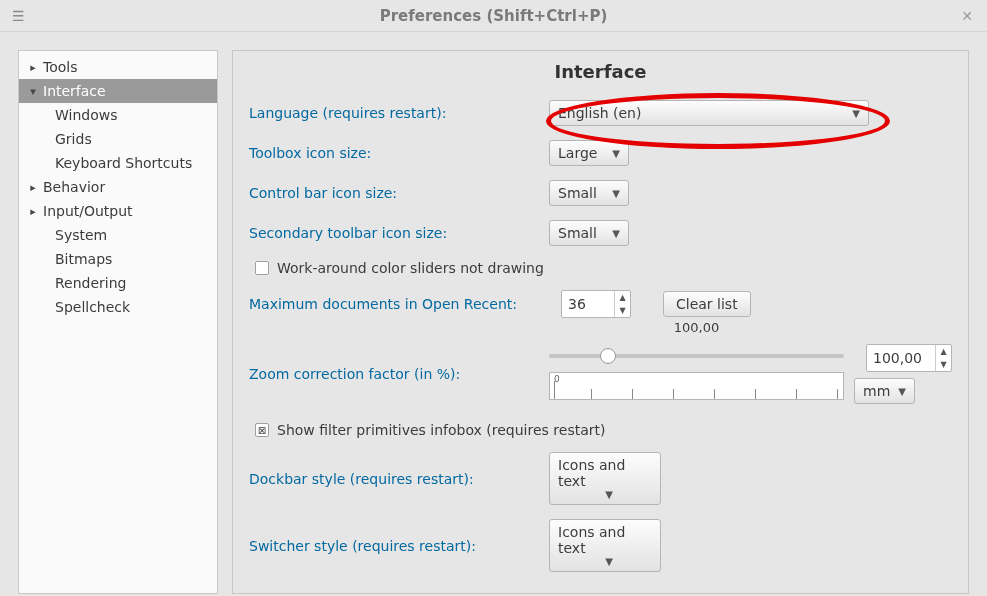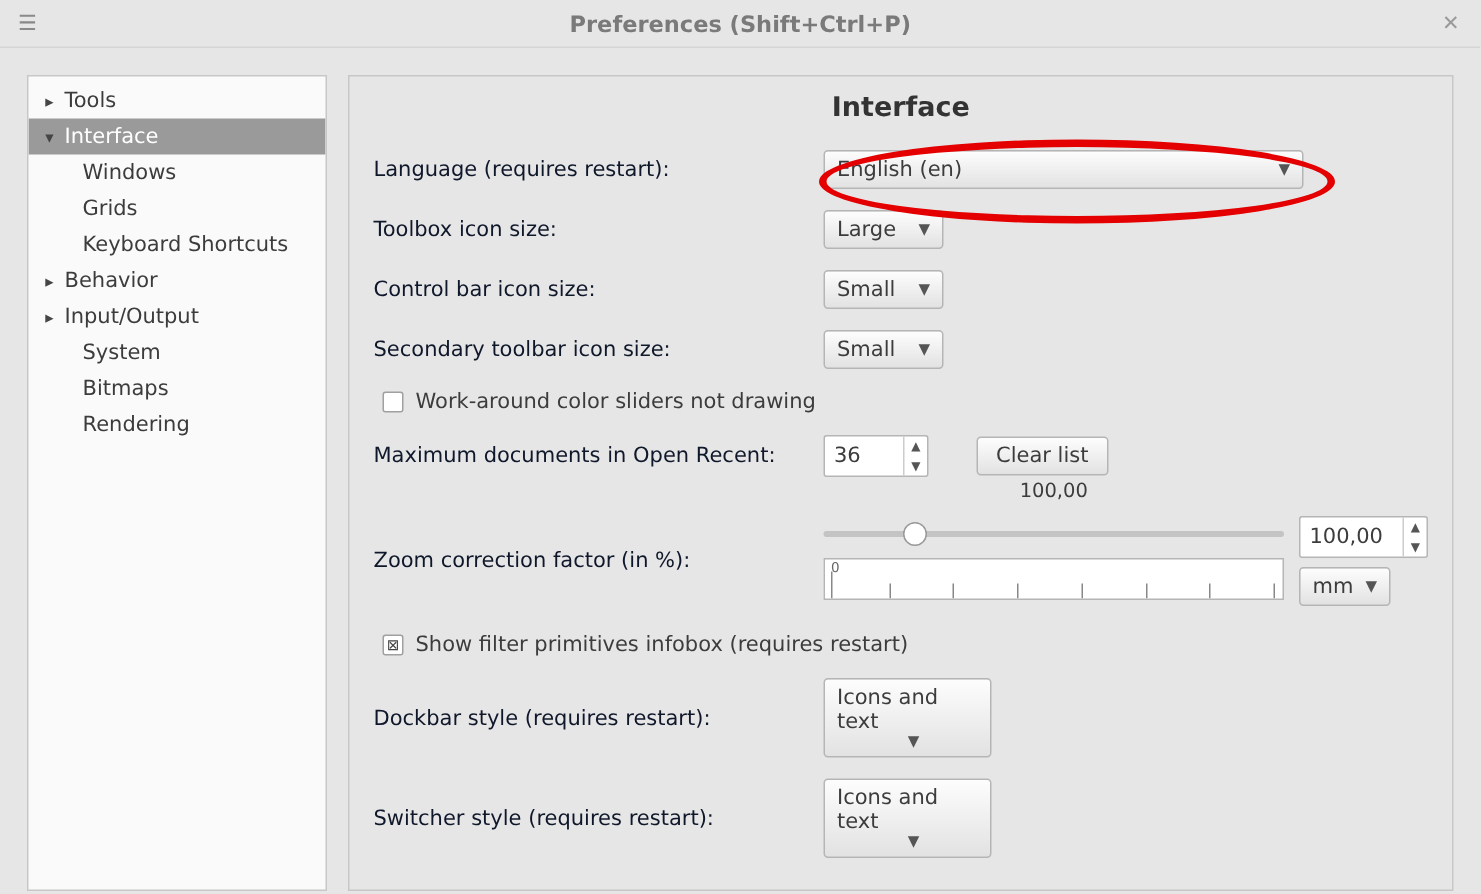--- a/index.html
+++ b/index.html
@@ -93,21 +93,21 @@
   color: #333;
   margin-bottom: 18px;
 }
 .row {
   display: flex;
   align-items: center;
   margin-bottom: 14px;
 }
 .row .label {
   width: 300px;
-  color: #0f172a;
+  color: #0369a1;
 }
 .ctrl-col { display: flex; align-items: center; gap: 12px; }
 .dropdown {
   display: flex;
   align-items: center;
   background: linear-gradient(#fdfdfd,#e2e2e2);
   border: 1px solid #b5b5b5;
   border-radius: 3px;
   padding: 4px 8px;
   cursor: pointer;
@@ -147,20 +147,21 @@
   color: #444;
 }
 .spinner {
   display: flex;
   align-items: stretch;
   border: 1px solid #b5b5b5;
   background: #fff;
   border-radius: 2px;
   height: 28px;
   width: 70px;
+  margin-left: 12px;
 }
 .spinner .val {
   flex: 1;
   padding: 0 6px;
   display: flex;
   align-items: center;
 }
 .spinner .arrows {
   width: 16px;
   display: flex;
@@ -275,20 +276,23 @@
         <span class="label">Input/Output</span>
       </div>
       <div class="tree-item child">
         <span class="label">System</span>
       </div>
       <div class="tree-item child">
         <span class="label">Bitmaps</span>
       </div>
       <div class="tree-item child">
         <span class="label">Rendering</span>
+      </div>
+      <div class="tree-item child">
+        <span class="label">Spellcheck</span>
       </div>
     </div>
 
   <div class="content">
     <h2>Interface</h2>
 
     <div class="row">
       <div class="label">Language (requires restart):</div>
       <div class="ctrl-col">
         <div class="dropdown wide">

